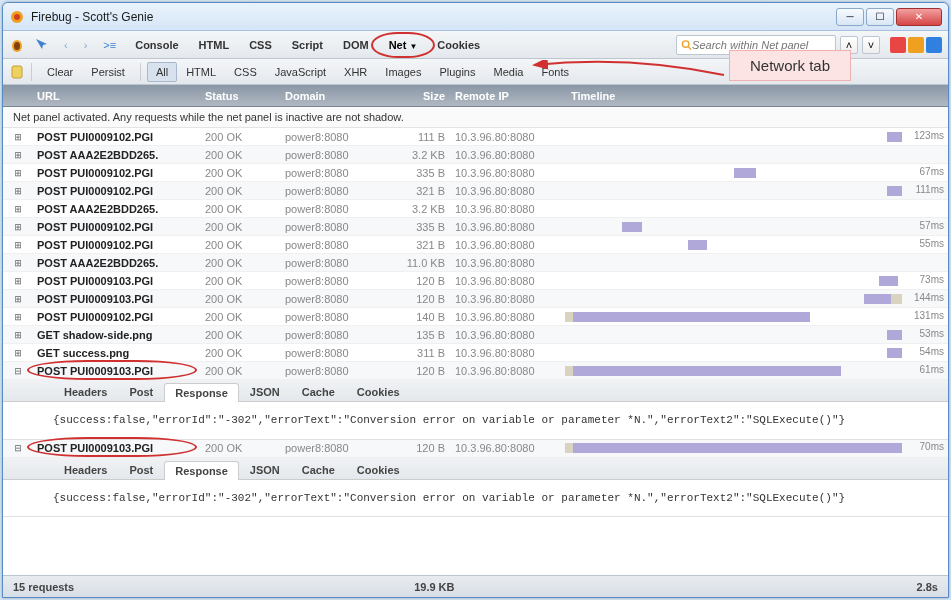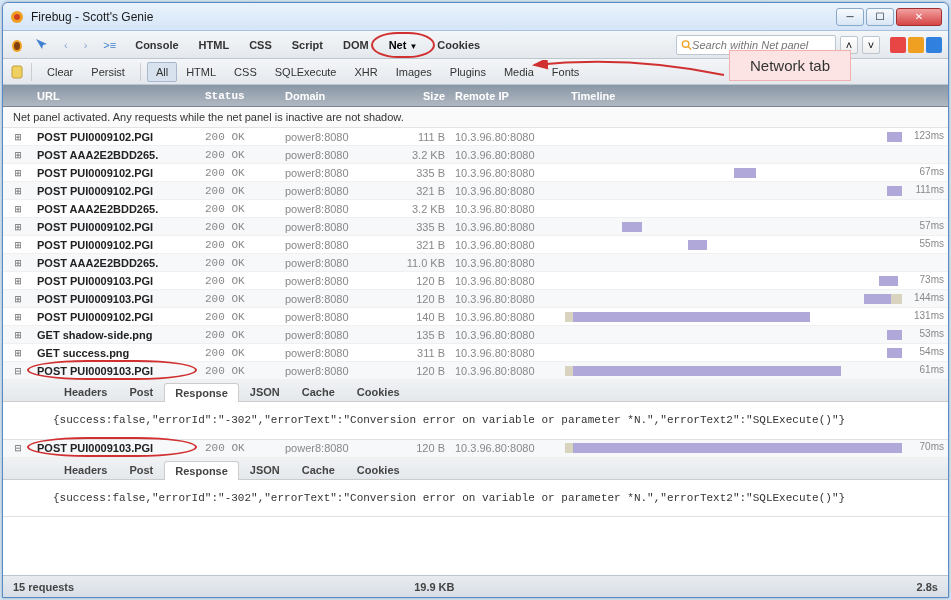--- a/index.html
+++ b/index.html
@@ -27,21 +27,21 @@
 .mini-b { background:#3080e0; }
 .toolbar2 { height: 26px; background: linear-gradient(#f4f6f8,#e4e8ed); border-bottom: 1px solid #bcc6d0; display:flex; align-items:center; padding: 0 6px; gap:2px; position:relative; }
 .filter-btn { padding: 3px 8px; color:#333; cursor:pointer; border:1px solid transparent; border-radius:2px; }
 .filter-btn.active { background:#d8e2ee; border-color:#a8b8cc; }
 .annotation { position:absolute; right:100px; top:50px; z-index:100; pointer-events:none; }
 .anno-box { background:#fde4e4; border:1px solid #f0b0b0; padding:6px 20px; font-size:15px; color:#333; }
 .anno-arrow { position:absolute; left:-200px; top:10px; width:200px; height:30px; }
 .header-row { height: 22px; background: linear-gradient(#8a97a6,#b0b8c2); border-bottom:1px solid #7a8492; display:flex; align-items:center; color:#fff; font-weight:bold; }
 .header-row .c-exp { width:30px; }
 .col-url { width:172px; padding-left:4px; }
-.col-status { width:80px;font-family:Liberation Mono, monospace; }
+.col-status { width:80px; }
 .col-domain { width:110px; }
 .col-size { width:60px; text-align:right; padding-right:10px; }
 .col-remote { width:110px; }
 .col-timeline { flex:1; padding-left:6px; }
 .activated-msg { padding: 4px 10px; color:#333; background:#fafafa; border-bottom:1px solid #e4e4e4; }
 .rows-container { flex:1; overflow-y:auto; background:#fff; }
 .req-row { height:18px; display:flex; align-items:center; border-bottom:1px solid #f0f0f0; }
 .req-row:nth-child(even) { background:#f6f8fa; }
 .c-exp { width:30px; text-align:center; cursor:pointer; color:#666; font-size:9px; }
 .req-row .col-url { font-weight:bold; color:#222; white-space:nowrap; overflow:hidden; }
@@ -123,21 +123,21 @@
     <div style="width:1px;height:18px;background:#ccc;margin:0 4px;"></div>
     <div id="tb2-buttons" style="display: flex;">
         <div class="filter-btn">Clear</div>
         <div class="filter-btn">Persist</div>
       </div>
     <div style="width:1px;height:18px;background:#ccc;margin:0 4px;"></div>
     <div id="tb2-filters" style="display: flex;">
         <div class="filter-btn active">All</div>
         <div class="filter-btn">HTML</div>
         <div class="filter-btn">CSS</div>
-        <div class="filter-btn">SQLExecute</div>
+        <div class="filter-btn">JavaScript</div>
         <div class="filter-btn">XHR</div>
         <div class="filter-btn">Images</div>
         <div class="filter-btn">Plugins</div>
         <div class="filter-btn">Media</div>
         <div class="filter-btn">Fonts</div>
       </div>
   </div>
 
   <div class="annotation">
     <svg class="anno-arrow" viewBox="0 0 200 30">

